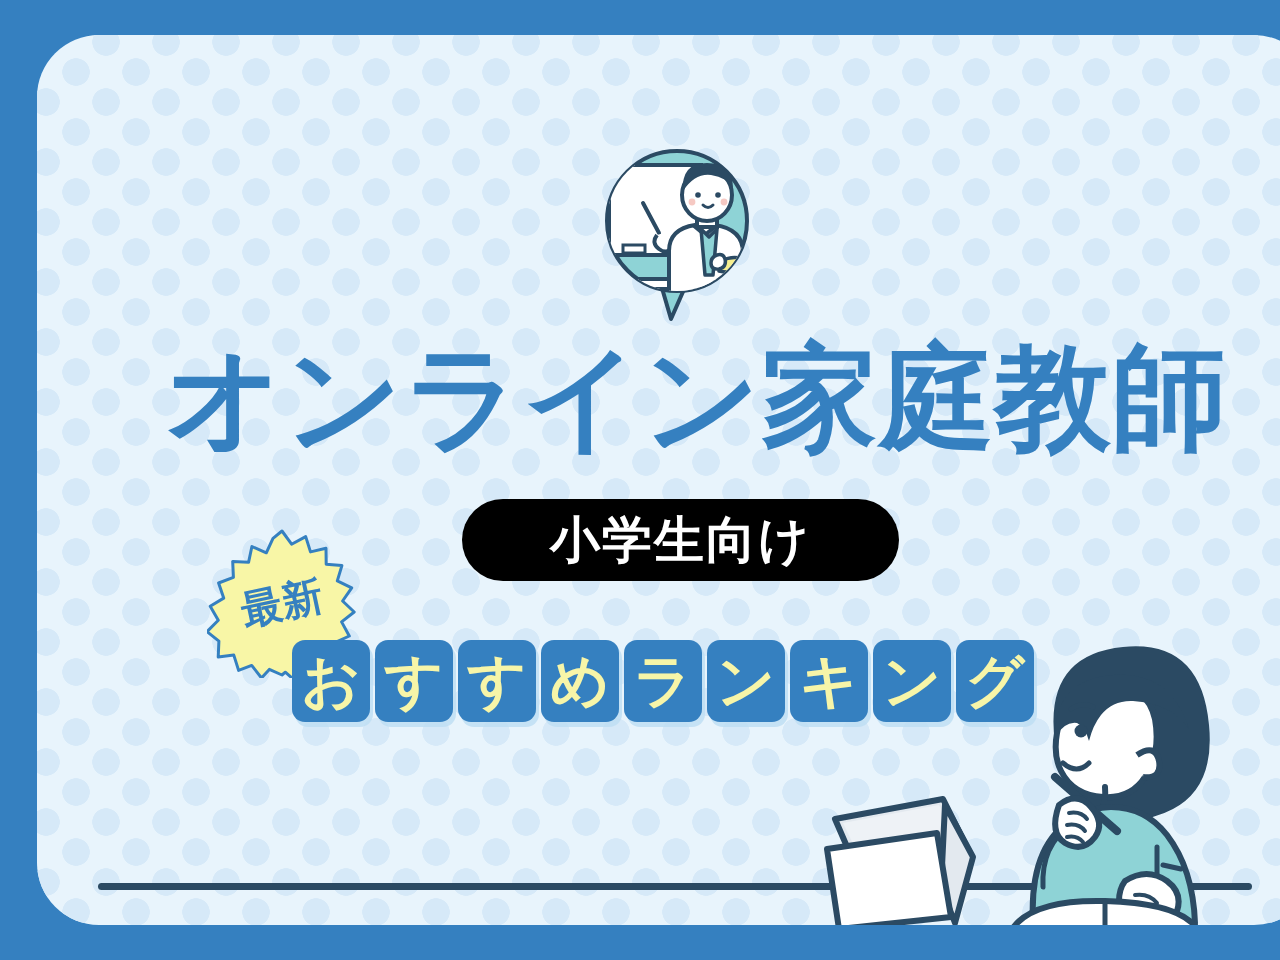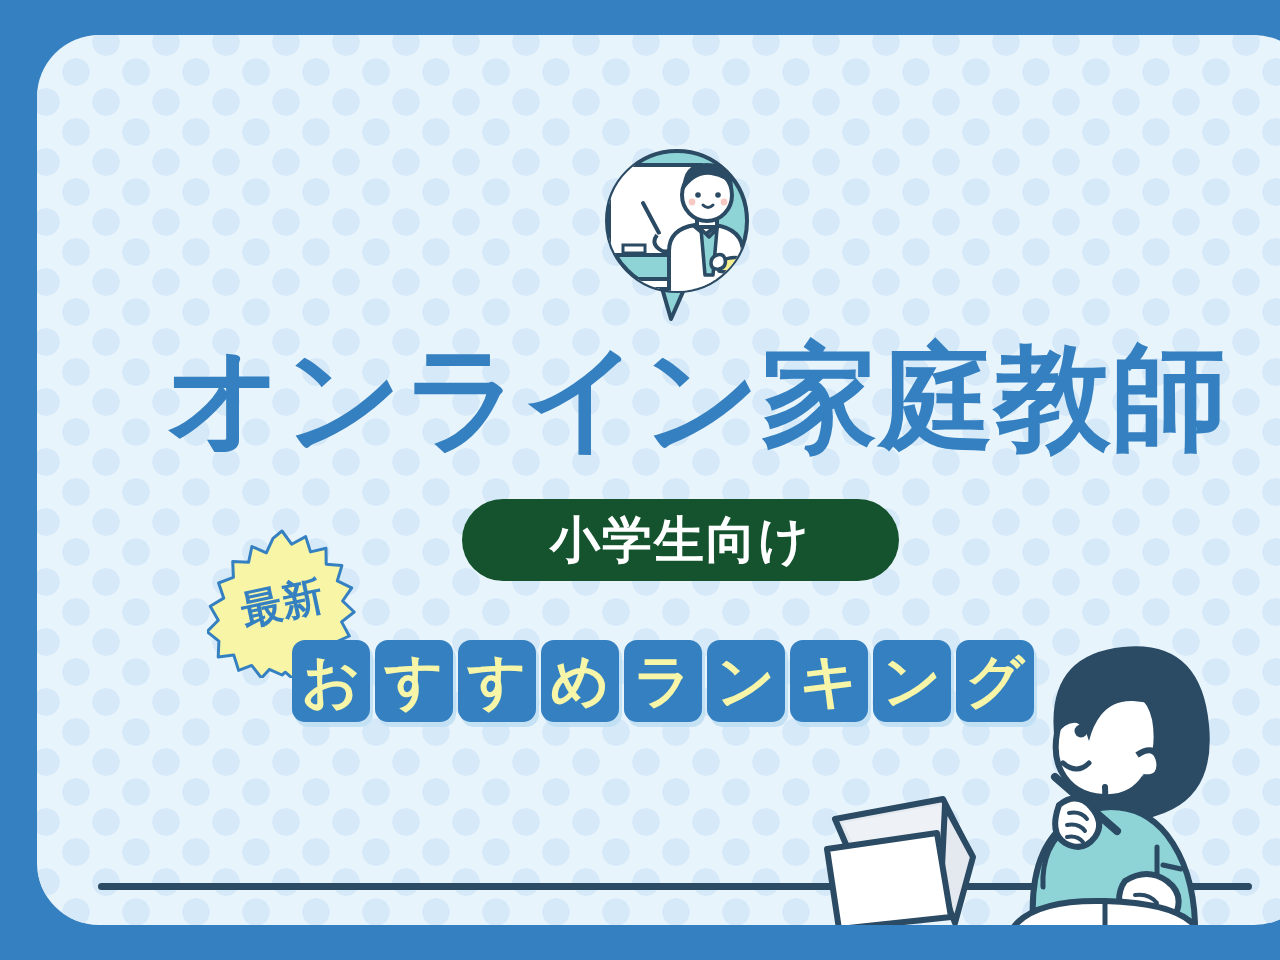--- a/index.html
+++ b/index.html
@@ -60,21 +60,21 @@
   }
 
   
   .pill {
     position: absolute;
     left: 425px;
     top: 464px;
     width: 437px;
     height: 82px;
     border-radius: 41px;
-    background: #14532d;
+    background: #000000;
     display: flex;
     align-items: center;
     justify-content: center;
   }
   .pill-label {
     color: #ffffff;
     font-size: 50px;
     font-weight: 700;
     letter-spacing: 0.04em;
     white-space: nowrap;

